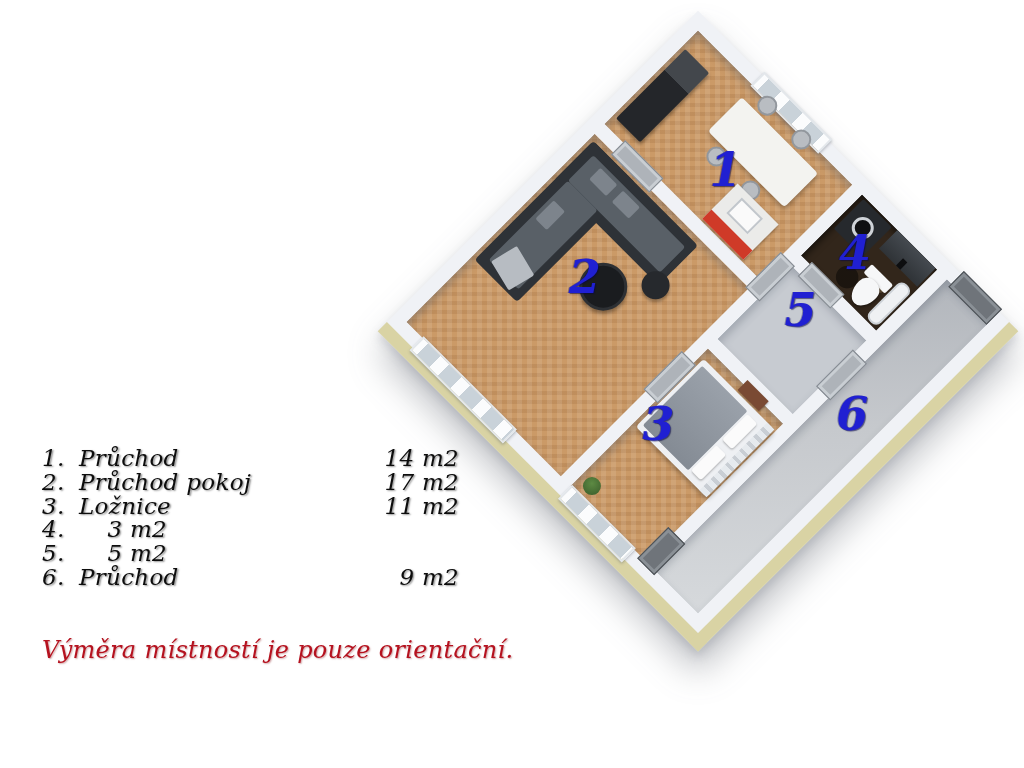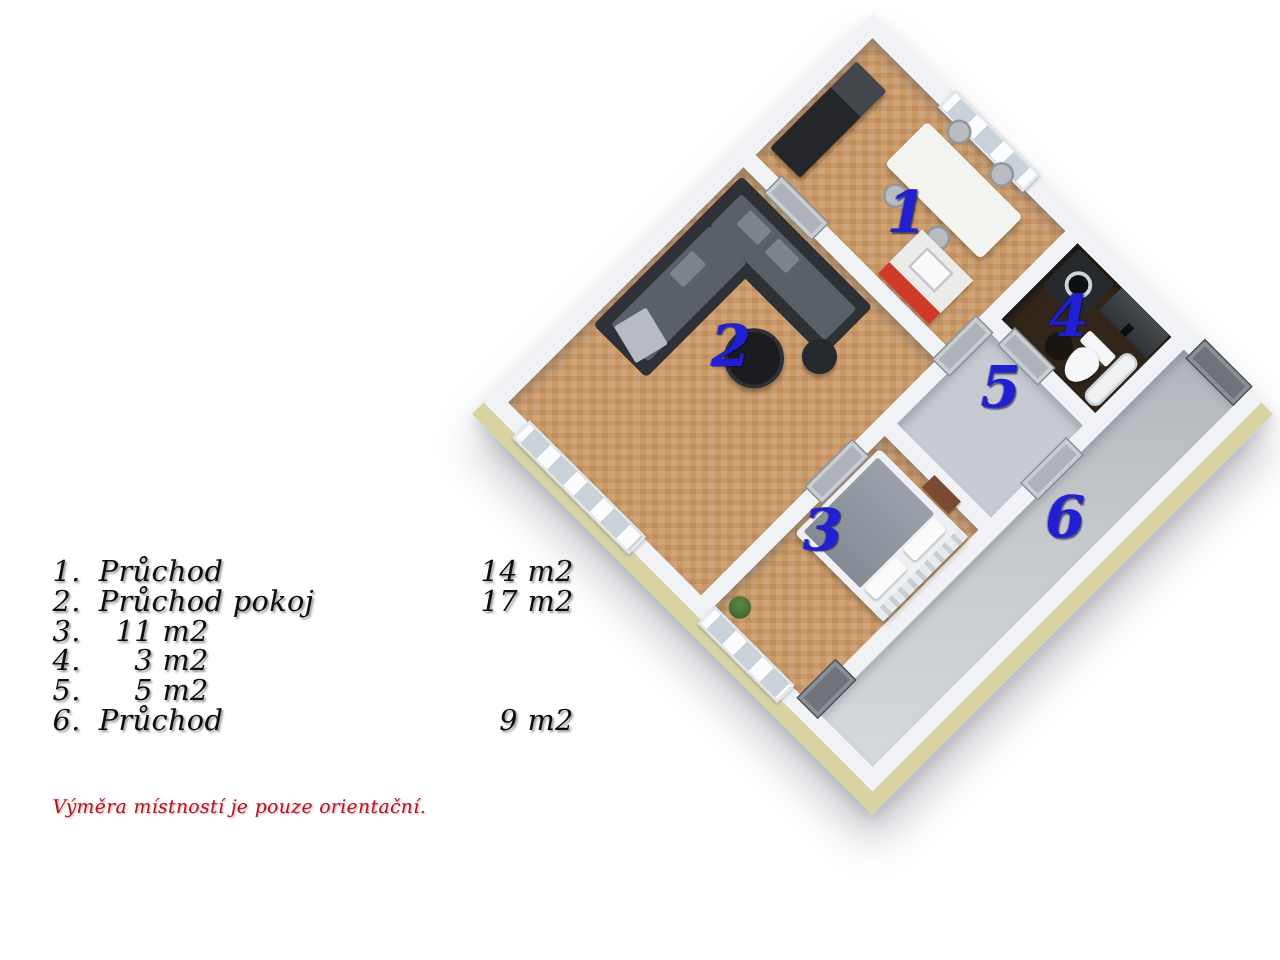--- a/index.html
+++ b/index.html
@@ -55,21 +55,21 @@
   
   .legend { position:absolute; left:42px; top:447px; width:417px;
             font-style:italic; font-size:23px; color:#0d0d0d; letter-spacing:.3px;
             text-shadow:1.4px 1.4px 1.8px rgba(0,0,0,.42); }
   .legend .row { display:flex; line-height:23.8px; }
   .legend .num { width:37px; }
   .legend .name { flex:1; }
   .legend .area { width:88px; text-align:right; }
 
   .disclaimer { position:absolute; left:42px; top:636px;
-                font-style:italic; font-size:15px; letter-spacing:.3px;
+                font-style:italic; font-size:24px; letter-spacing:.3px;
                 color:#b5121f; text-shadow:1px 1px 1.6px rgba(120,0,10,.35); }
 </style>
 </head>
 <body>
 
 <div class="stage">
 
   <div class="plan">
 
     <div class="floor wood" style="left:14px;  top:14px;  width:218px; height:132px;"></div>
@@ -143,20 +143,21 @@
       <span class="name">Průchod</span>
       <span class="area">14 m2</span>
     </div>
     <div class="row">
       <span class="num">2.</span>
       <span class="name">Průchod pokoj</span>
       <span class="area">17 m2</span>
     </div>
     <div class="row">
       <span class="num">3.</span>
+      <span class="name">Ložnice</span>
       <span class="area">11 m2</span>
     </div>
     <div class="row">
       <span class="num">4.</span>
       <span class="area">3 m2</span>
     </div>
     <div class="row">
       <span class="num">5.</span>
       <span class="area">5 m2</span>
     </div>

